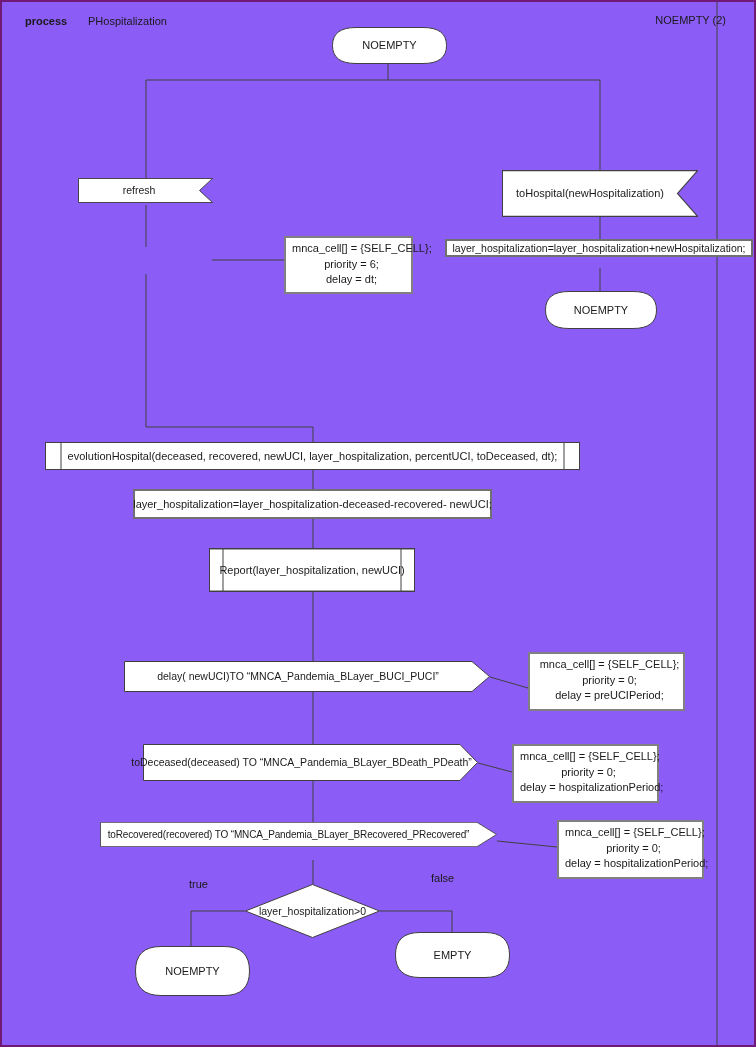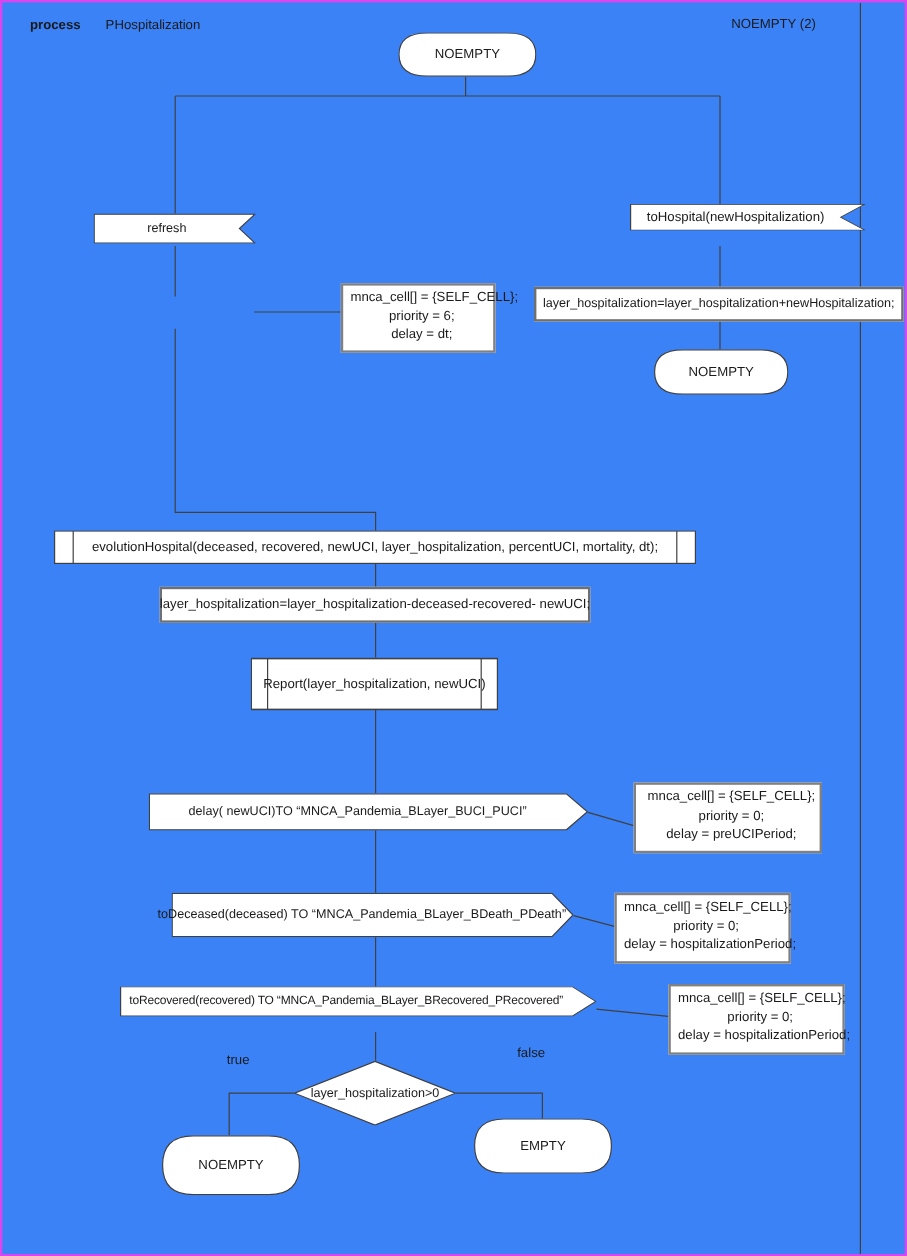--- a/index.html
+++ b/index.html
@@ -1,21 +1,21 @@
 <!DOCTYPE html>
 <html><head>
 <meta charset="utf-8">
 <style>
   html,body{margin:0;padding:0;background:#fff;}
   #page{
     position:relative;
     width:756px;height:1047px;
     box-sizing:border-box;
-    border:2px solid #d946ef;
-    background:#3b82f6;
+    border:2px solid #701a75;
+    background:#8b5cf6;
     font-family:"Liberation Sans", sans-serif;
     color:#1a1a1a;
     overflow:hidden;
   }
   #edges{position:absolute;left:0;top:0;width:752px;height:1043px;pointer-events:none;}
   #edges polyline{fill:none;stroke:#404040;stroke-width:1;}
   .node{position:absolute;display:flex;align-items:center;justify-content:center;text-align:center;}
   .node .shape{position:absolute;left:0;top:0;width:100%;height:100%;}
   .node .shape path, .node .shape polygon, .node .shape rect{fill:#ffffff;stroke:#404040;stroke-width:1;}
   .node .shape line{stroke:#404040;stroke-width:1;}
@@ -55,21 +55,21 @@
     <polyline points="243,909 189,909 189,944"></polyline>
     <polyline points="378,909 450,909 450,930"></polyline>
     <polyline points="210,258 282,258"></polyline>
     <polyline points="488,675 526,686"></polyline>
     <polyline points="476,761 510,770"></polyline>
     <polyline points="495,839 555,845"></polyline>
   </svg>
 
   <span class="hdr bold" style="left:23px;top:13px;">process</span>
   <span class="hdr" style="left:86px;top:13px;">PHospitalization</span>
-  <span class="hdr" style="left:498px;top:12px;width:180px;text-align:right;">NOEMPTY (2)</span>
+  <span class="hdr" style="left:544px;top:12px;width:180px;text-align:right;">NOEMPTY (2)</span>
 
   <div class="node" style="left:330px;top:25px;width:115px;height:37px;">
     <svg class="shape" viewBox="0 0 115 37" preserveAspectRatio="none">
       <path d="M 24 0.5 H 91 Q 114.5 0.5 114.5 18.5 Q 114.5 36.5 91 36.5 H 24 Q 0.5 36.5 0.5 18.5 Q 0.5 0.5 24 0.5 Z"></path>
     </svg>
     <span class="lbl">NOEMPTY</span>
   </div>
 
   <div class="node sig" style="left:76px;top:176px;width:135px;height:25px;padding-right:13px;box-sizing:border-box;">
     <svg class="shape" viewBox="0 0 135 27" preserveAspectRatio="none">
@@ -78,45 +78,45 @@
     <span class="lbl">refresh</span>
   </div>
 
 
   <div class="node comment" style="left:282px;top:234px;width:125px;height:51px;">
     <span class="cline">mnca_cell[] = {SELF_CELL};</span>
     <span class="cline">priority = 6;</span>
     <span class="cline">delay = dt;</span>
   </div>
 
-  <div class="node" style="left:523px;top:168px;width:196px;height:22px;padding-right:20px;box-sizing:border-box;">
+  <div class="node" style="left:500px;top:168px;width:196px;height:47px;padding-right:20px;box-sizing:border-box;">
     <svg class="shape" viewBox="0 0 196 35" preserveAspectRatio="none">
       <path d="M 0.5 0.5 H 195.5 L 175.5 17.5 L 195.5 34.5 H 0.5 Z"></path>
     </svg>
     <span class="lbl">toHospital(newHospitalization)</span>
   </div>
 
-  <div class="node task taskfit" style="left:443px;top:237px;width:308px;height:29px;box-sizing:border-box;">
+  <div class="node task taskfit" style="left:443px;top:237px;width:308px;height:18px;box-sizing:border-box;">
     <span class="lbl">layer_hospitalization=layer_hospitalization+newHospitalization;</span>
   </div>
 
   <div class="node" style="left:543px;top:289px;width:112px;height:38px;">
     <svg class="shape" viewBox="0 0 112 38" preserveAspectRatio="none">
       <path d="M 24 0.5 H 88 Q 111.5 0.5 111.5 19 Q 111.5 37.5 88 37.5 H 24 Q 0.5 37.5 0.5 19 Q 0.5 0.5 24 0.5 Z"></path>
     </svg>
     <span class="lbl">NOEMPTY</span>
   </div>
 
   <div class="node" style="left:43px;top:440px;width:535px;height:28px;">
     <svg class="shape" viewBox="0 0 535 28" preserveAspectRatio="none">
       <rect x="0.5" y="0.5" width="534" height="27"></rect>
       <line x1="16" y1="0.5" x2="16" y2="27.5"></line>
       <line x1="519" y1="0.5" x2="519" y2="27.5"></line>
     </svg>
-    <span class="lbl">evolutionHospital(deceased, recovered, newUCI, layer_hospitalization, percentUCI, mortality, dt);</span>
+    <span class="lbl">evolutionHospital(deceased, recovered, newUCI, layer_hospitalization, percentUCI, toDeceased, dt);</span>
   </div>
 
   <div class="node task" style="left:131px;top:487px;width:359px;height:30px;box-sizing:border-box;">
     <span class="lbl">layer_hospitalization=layer_hospitalization-deceased-recovered- newUCI;</span>
   </div>
 
   <div class="node" style="left:207px;top:546px;width:206px;height:44px;">
     <svg class="shape" viewBox="0 0 206 30" preserveAspectRatio="none">
       <rect x="0.5" y="0.5" width="205" height="29"></rect>
       <line x1="14" y1="0.5" x2="14" y2="29.5"></line>

